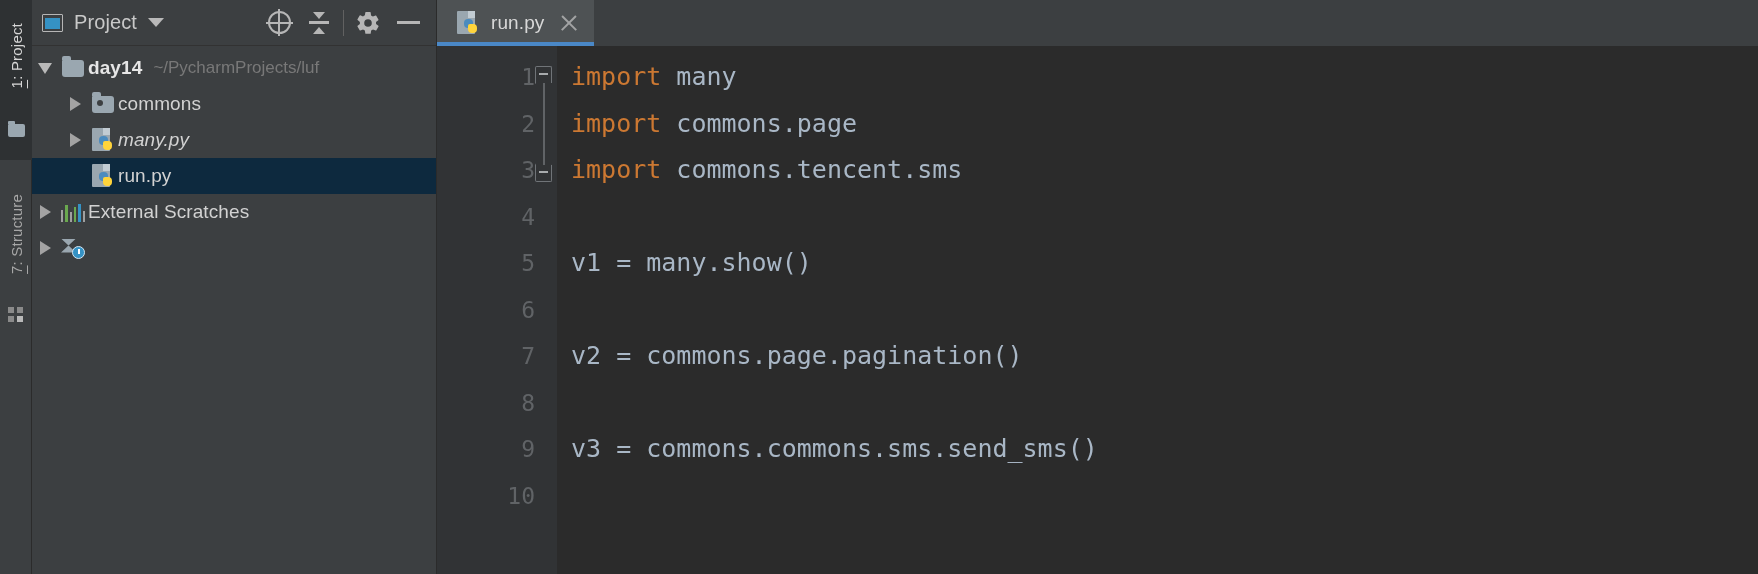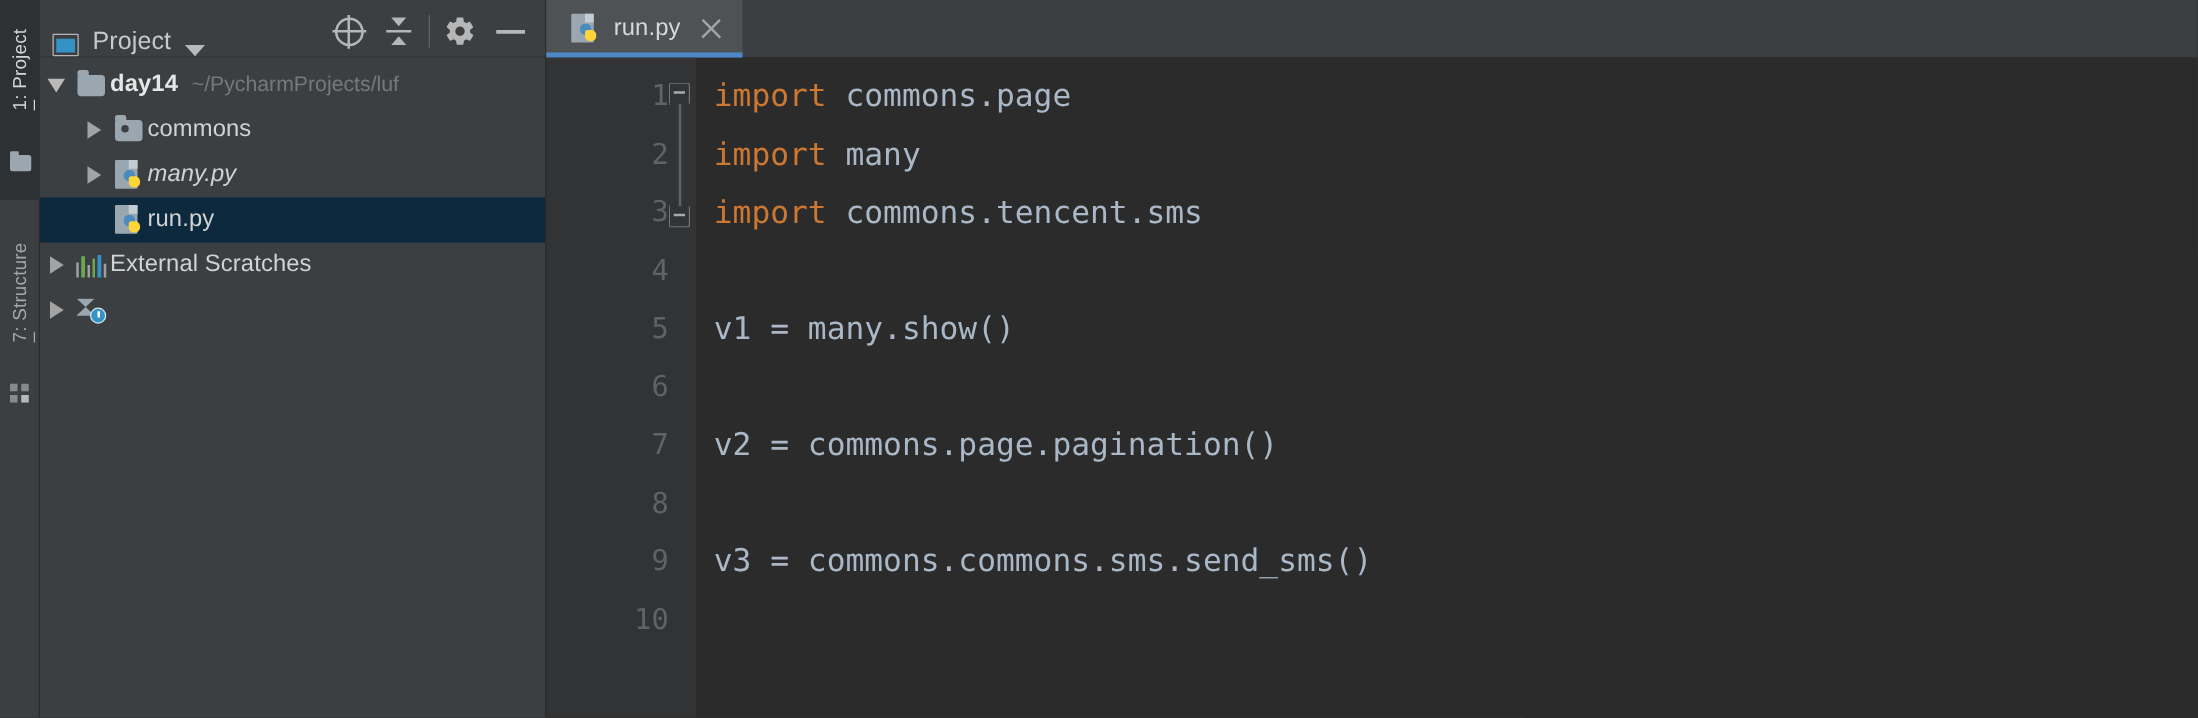--- a/index.html
+++ b/index.html
@@ -54,21 +54,21 @@
   
   .project-panel {
     width:405px; flex:0 0 405px; height:574px;
     background:#3c3f41;
     position:relative;
     border-right:1px solid #2b2b2b;
     display:flex; flex-direction:column;
   }
   .panel-header {
     height:46px; flex:0 0 46px;
-    display:flex; align-items:flex-end;
+    display:flex; align-items:center;
     padding:0 8px 0 10px;
     background:#3c3f41;
     border-bottom:1px solid #323232;
   }
   .win-ico {
     width:21px; height:18px;
     border:1.7px solid #b6b6b6;
     background:#3c3f41;
     border-radius:1px;
     position:relative;
@@ -439,22 +439,22 @@
           <div class="ln">8</div>
           <div class="ln">9</div>
           <div class="ln">10</div>
           <div class="foldcol" id="foldcol">
             <span class="fold-line" style="top: 23.25px; height: 93px;"></span>
             <span class="fold-box top" style="top: 11.75px;"></span>
             <span class="fold-box bot" style="top: 110.75px;"></span>
           </div>
       </div>
       <div class="code" id="code">
+          <div class="line"><span class="kw">import</span><span class="id"> many</span></div>
           <div class="line"><span class="kw">import</span><span class="id"> commons.page</span></div>
-          <div class="line"><span class="kw">import</span><span class="id"> many</span></div>
           <div class="line"><span class="kw">import</span><span class="id"> commons.tencent.sms</span></div>
           <div class="line">&nbsp;</div>
           <div class="line"><span class="id">v1 = many.show()</span></div>
           <div class="line">&nbsp;</div>
           <div class="line"><span class="id">v2 = commons.page.pagination()</span></div>
           <div class="line">&nbsp;</div>
           <div class="line"><span class="id">v3 = commons.commons.sms.send_sms()</span></div>
           <div class="line">&nbsp;</div>
         </div>
     </div>

